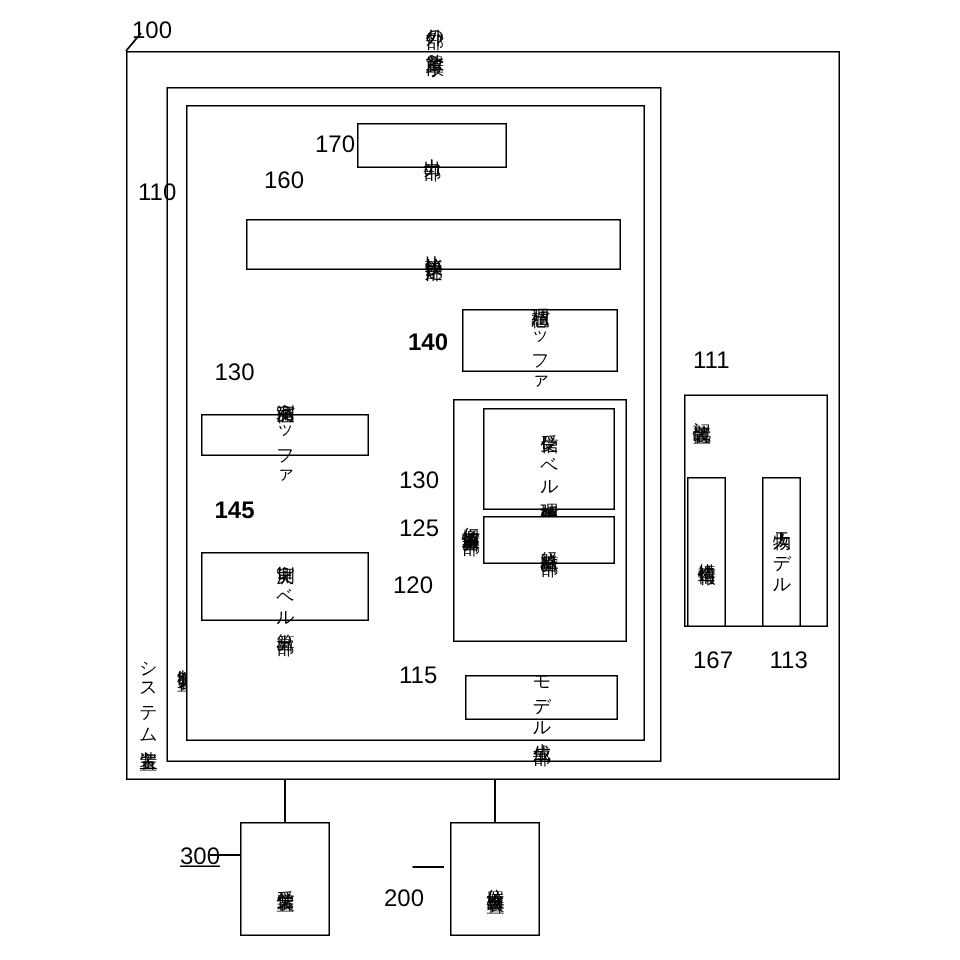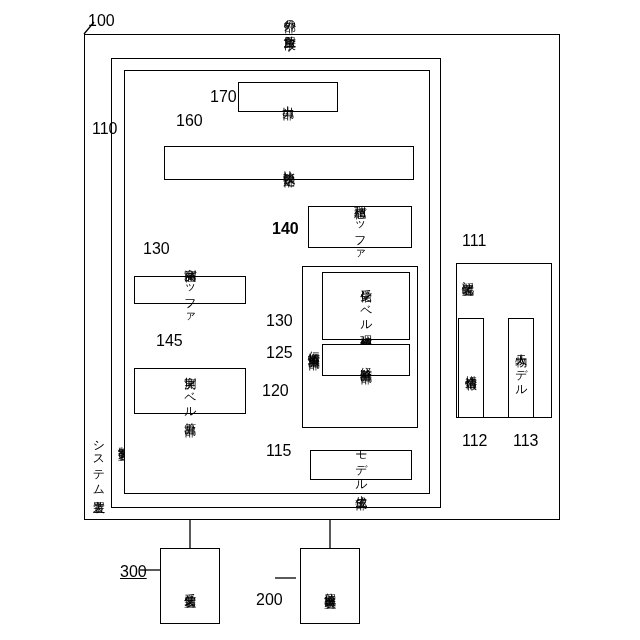--- a/index.html
+++ b/index.html
@@ -139,41 +139,41 @@
   <div class="box vtext" style="left:164px; top:146px; width:250px; height:34px;">比較決定部</div>
   <div class="lbl" style="left:176px; top:112px;">160</div>
 
   <div class="box vtext" style="left:308px; top:206px; width:104px; height:42px;">理想値バッファ</div>
   <div class="lbl" style="left:272px; top:220px;font-weight:bold;">140</div>
 
   <div class="box vtext" style="left:134px; top:276px; width:112px; height:28px;">実測値バッファ</div>
   <div class="lbl" style="left:143px; top:240px;">130</div>
 
   <div class="box vtext" style="left:134px; top:368px; width:112px; height:46px;">実測レベル算出部</div>
-  <div class="lbl" style="left:156px; top:332px;">145</div>
+  <div class="lbl" style="left:143px; top:332px;font-weight:bold;">145</div>
 
   <div class="box" style="left:302px; top:266px; width:116px; height:162px;"></div>
   <div class="vlbl" style="left:305px; top:342px;">伝搬情報算出部</div>
   <div class="lbl" style="left:262px; top:382px;">120</div>
 
   <div class="box vtext" style="left:322px; top:272px; width:88px; height:68px;">受信レベル理想値算出部</div>
   <div class="lbl" style="left:266px; top:312px;">130</div>
 
   <div class="box vtext" style="left:322px; top:344px; width:88px; height:32px;">経路算出部</div>
   <div class="lbl" style="left:266px; top:344px;">125</div>
 
   <div class="box vtext" style="left:310px; top:450px; width:102px; height:30px;">モデル生成部</div>
   <div class="lbl" style="left:266px; top:442px;">115</div>
 
   <div class="box" style="left:456px; top:263px; width:96px; height:155px;"></div>
   <div class="vlbl" style="left:459px; top:272px;">記憶装置</div>
   <div class="lbl" style="left:462px; top:232px;">111</div>
 
   <div class="box vtext" style="left:458px; top:318px; width:26px; height:100px;">構造情報</div>
-  <div class="lbl" style="left:462px; top:432px;">112</div>
+  <div class="lbl" style="left:462px; top:432px;">167</div>
 
   <div class="box vtext" style="left:508px; top:318px; width:26px; height:100px;">人物モデル</div>
   <div class="lbl" style="left:513px; top:432px;">113</div>
 
   <div class="box vtext" style="left:160px; top:548px; width:60px; height:76px;">受信装置</div>
   <div class="lbl" style="left:120px; top:563px;text-decoration:underline;">300</div>
 
   <div class="box vtext" style="left:300px; top:548px; width:60px; height:76px;">位置検出装置</div>
   <div class="lbl" style="left:256px; top:591px;">200</div>
 

